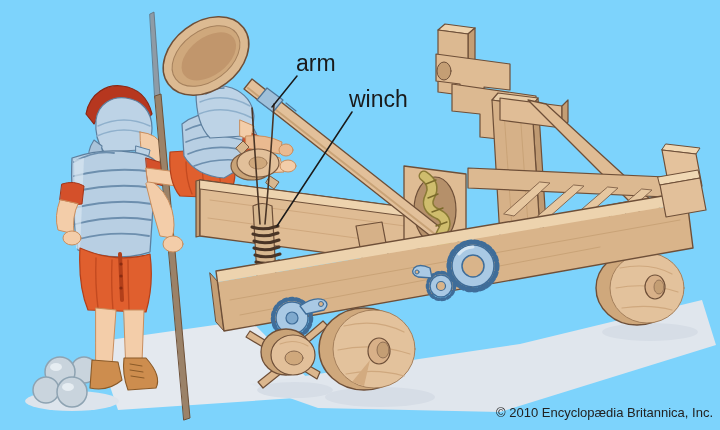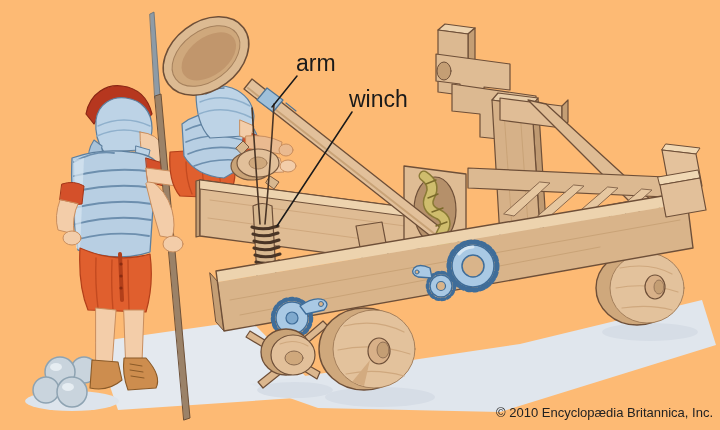--- a/index.html
+++ b/index.html
@@ -1,16 +1,16 @@
 <!DOCTYPE html>
 <html><head>
 <meta charset="utf-8">
 <style>
   html,body{margin:0;padding:0;background:#ffffff;}
-  .stage{position:relative;width:720px;height:430px;background:#fdba74;overflow:hidden;
+  .stage{position:relative;width:720px;height:430px;background:#7dd3fc;overflow:hidden;
          font-family:"Liberation Sans",sans-serif;}
   svg{display:block;}
   svg *{stroke-linejoin:round;stroke-linecap:round;}
   .label-text{font-family:"Liberation Sans",sans-serif;font-size:23px;fill:#1a1a1a;}
   .credit-text{font-family:"Liberation Sans",sans-serif;font-size:13px;fill:#222222;}
 </style>
 </head>
 <body>
 
 <div class="stage">

